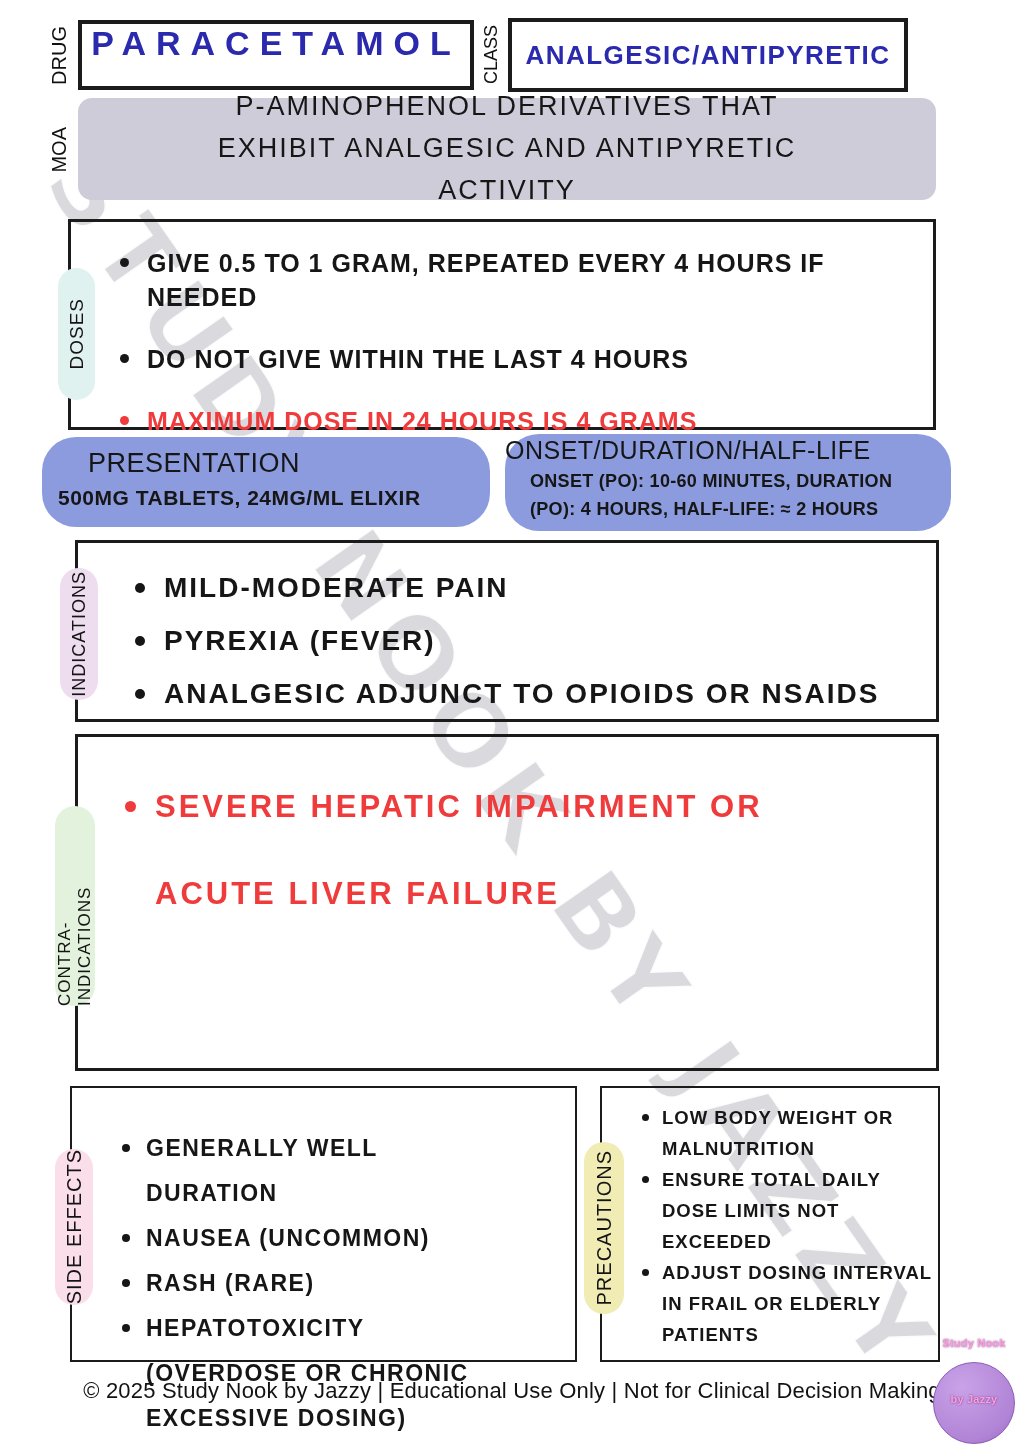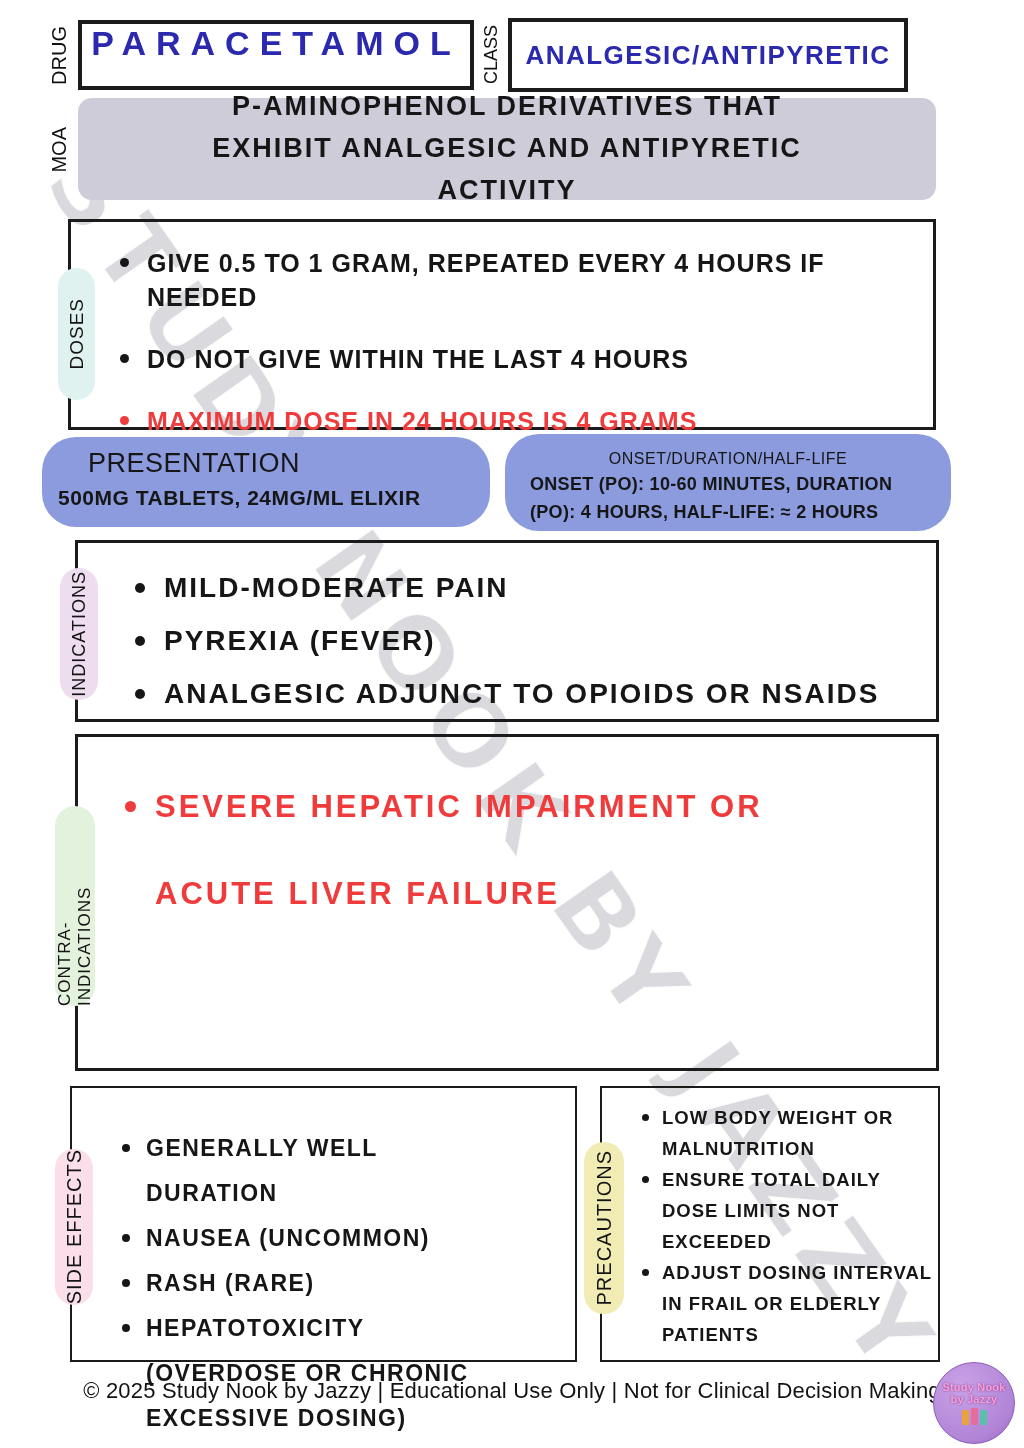--- a/index.html
+++ b/index.html
@@ -33,42 +33,42 @@
   .class-label{left:477px;top:18px;width:28px;height:74px;font-size:18px;}
   .class-box{left:508px;top:18px;width:400px;height:74px;border-width:4px;
     display:flex;align-items:center;justify-content:center;}
   .class-text{font-size:26px;font-weight:700;letter-spacing:1.5px;color:var(--drugBlue,#2b29ae);}
 
   
   .moa-label{left:44px;top:100px;width:30px;height:100px;}
   .moa-box{position:absolute;z-index:2;left:78px;top:98px;width:858px;height:102px;
     background:var(--moaGray,#cfccd9);border-radius:14px;
     display:flex;align-items:center;justify-content:center;text-align:center;}
-  .moa-text{max-width:660px;margin:12px auto;font-size:27px;font-weight:700;letter-spacing:2px;line-height:1.55;}
+  .moa-text{max-width:660px;margin:12px auto;font-size:27px;font-weight:400;letter-spacing:2px;line-height:1.55;}
 
   
   ul.blist{list-style:none;margin:0;}
   ul.blist li{position:relative;}
   ul.blist li::before{content:"";position:absolute;border-radius:50%;background:currentColor;}
 
   
   .doses-box{left:68px;top:219px;width:868px;height:211px;}
   .doses-pill{left:-13px;top:46px;width:37px;height:132px;background:var(--dosesMint,#dff2ef);}
   .doses-list{padding:24px 10px 0 76px;}
   .doses-list li{font-size:25px;letter-spacing:1px;line-height:34px;margin-bottom:28px;}
   .doses-list li::before{left:-27px;top:12px;width:9px;height:9px;}
   .red-item{color:var(--alertRed,#ef3b3b);}
 
   
   .blue-box{position:absolute;z-index:2;background:var(--panelBlue,#8b9bde);border-radius:34px;box-sizing:border-box;}
   .presentation-box{left:42px;top:437px;width:448px;height:90px;}
   .pres-title{padding:11px 0 0 46px;font-size:27px;font-weight:500;letter-spacing:.5px;}
   .pres-body{padding:7px 0 0 16px;font-size:21px;letter-spacing:.5px;}
   .onset-box{left:505px;top:434px;width:446px;height:97px;}
-  .onset-title{padding-top:16px;text-align:center;font-size:16px;font-weight:500;letter-spacing:.5px;}
+  .onset-title{padding-top:2px;text-align:left;font-size:25px;font-weight:500;letter-spacing:.5px;}
   .onset-body{padding:3px 12px 0 25px;font-size:18px;line-height:1.55;letter-spacing:.3px;}
 
   
   .ind-box{left:75px;top:540px;width:864px;height:182px;}
   .ind-pill{left:-18px;top:25px;width:38px;height:132px;background:var(--indicationsLilac,#eedcef);font-size:18px;}
   .ind-list{padding:30px 10px 0 86px;}
   .ind-list li{font-size:28px;letter-spacing:2px;line-height:30px;margin-bottom:23px;}
   .ind-list li::before{left:-29px;top:10px;width:10px;height:10px;}
 
   
@@ -90,21 +90,21 @@
   .prec-pill{left:-18px;top:54px;width:40px;height:172px;background:var(--precautionsYellow,#f0ecb4);font-size:20px;}
   .prec-list{padding:14px 6px 0 60px;}
   .prec-list li{font-size:18.5px;letter-spacing:1px;line-height:31px;}
   .prec-list li::before{left:-20px;top:12px;width:7px;height:7px;}
 
   
   .footer{position:absolute;z-index:2;left:0;top:1378px;width:100%;text-align:center;
     font-size:22px;font-weight:500;color:#121212;letter-spacing:.2px;}
   .logo{position:absolute;z-index:4;left:933px;top:1362px;width:80px;height:80px;border-radius:50%;
     background:radial-gradient(circle at 35% 30%, #c9a2e8, var(--logoPurple,#b184d6) 70%, #9a63c4);
-    border:1px solid #8d5bb8;display:flex;flex-direction:column;align-items:center;justify-content:center;}
+    border:1px solid #8d5bb8;display:flex;flex-direction:column;align-items:center;justify-content:center;gap:44px;}
   .logo-t{font-size:11px;font-weight:700;color:#ff9ed2;line-height:12px;
     text-shadow:0 0 2px #6d3596;letter-spacing:.2px;}
   .books{display:flex;gap:2px;margin-top:3px;align-items:flex-end;}
   .books i{display:block;width:7px;height:15px;border-radius:1px;}
   .books i:nth-child(1){background:#e8a33d;}
   .books i:nth-child(2){background:#e86ba0;height:17px;}
   .books i:nth-child(3){background:#5bbfae;}
 </style>
 </head>
 <body>

